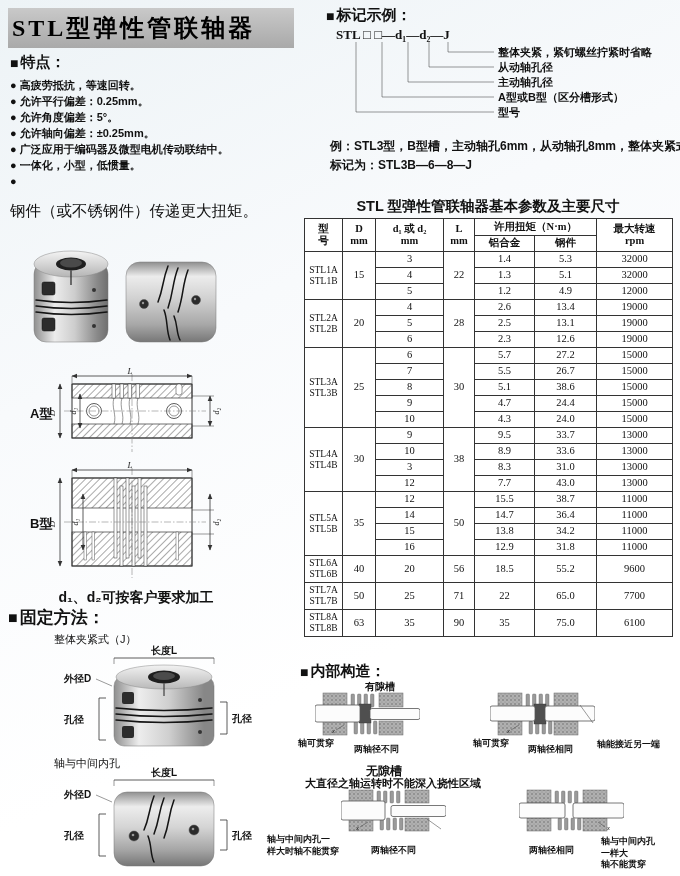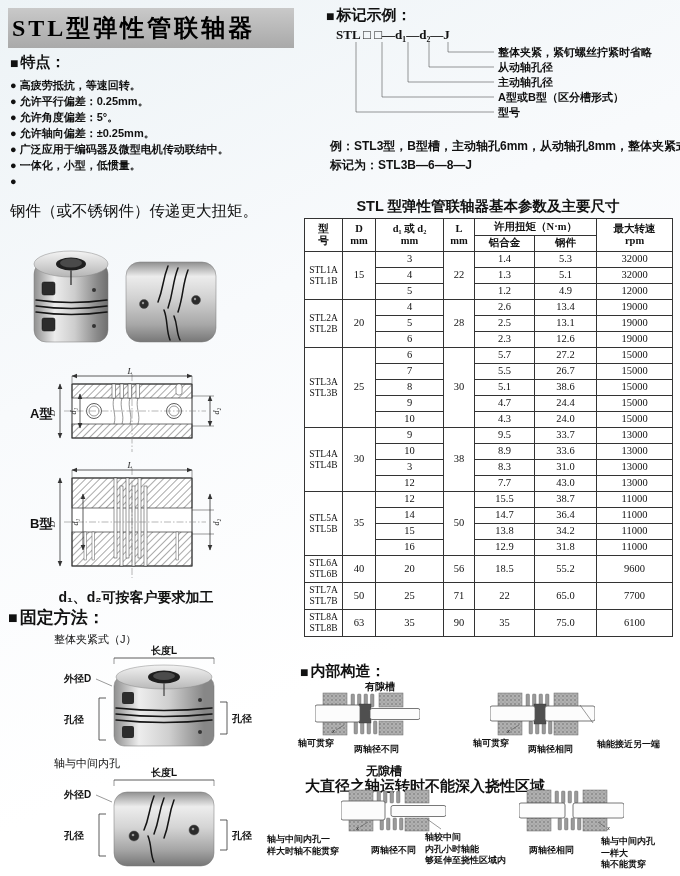--- a/index.html
+++ b/index.html
@@ -586,21 +586,21 @@
     <line x1="90" y1="14" x2="103" y2="32" class="leader"></line>
   </svg>
 
   <div class="int-label" style="left:33px;top:80px">轴可贯穿</div>
   <div class="int-label" style="left:89px;top:86px">两轴径不同</div>
   <div class="int-label" style="left:208px;top:80px">轴可贯穿</div>
   <div class="int-label" style="left:263px;top:86px">两轴径相同</div>
   <div class="int-label" style="left:332px;top:81px">轴能接近另一端</div>
 
   <div class="int-label" style="left:101px;top:106px;font-size:12px">无隙槽</div>
-  <div class="int-label" style="left:40px;top:118px;font-size:15px">大直径之轴运转时不能深入挠性区域</div>
+  <div class="int-label" style="left:40px;top:118px;font-size:11px">大直径之轴运转时不能深入挠性区域</div>
 
   <svg style="position:absolute;left:76px;top:131px" width="105" height="44" viewBox="0 0 105 44">
     <defs>
         <pattern id="stip3" width="4" height="4" patternUnits="userSpaceOnUse">
       <rect width="4" height="4" fill="#b0b0b0"></rect>
           <circle cx="1" cy="1" r="0.8" fill="#6f6f6f"></circle>
           <circle cx="3" cy="3" r="0.6" fill="#8b8b8b"></circle>
     </pattern>
       </defs>
     <rect x="8" y="1" width="24" height="13" fill="url(#stip3)" stroke="#666" stroke-width="0.5"></rect>
@@ -648,20 +648,17 @@
     </g>
     <rect x="0" y="14" width="46" height="15" rx="2" fill="#fcfcfc" stroke="#555" stroke-width="0.8"></rect>
     <rect x="54" y="14" width="51" height="15" rx="2" fill="#fcfcfc" stroke="#555" stroke-width="0.8"></rect>
     <text x="88" y="41" class="dim-t" style="font-size:6.5px">x</text>
     <line x1="86" y1="38" x2="79" y2="33" class="leader"></line>
   </svg>
 
   <div class="int-label" style="left:2px;top:176px">轴与中间内孔一
 样大时轴不能贯穿</div>
   <div class="int-label" style="left:106px;top:187px">两轴径不同</div>
-  <div class="int-label" style="left:160px;top:174px">轴较中间
-内孔小时轴能
-够延伸至挠性区域内</div>
   <div class="int-label" style="left:264px;top:187px">两轴径相同</div>
   <div class="int-label" style="left:336px;top:178px">轴与中间内孔
 一样大
 轴不能贯穿</div>
 </div>
 
 </body></html>

